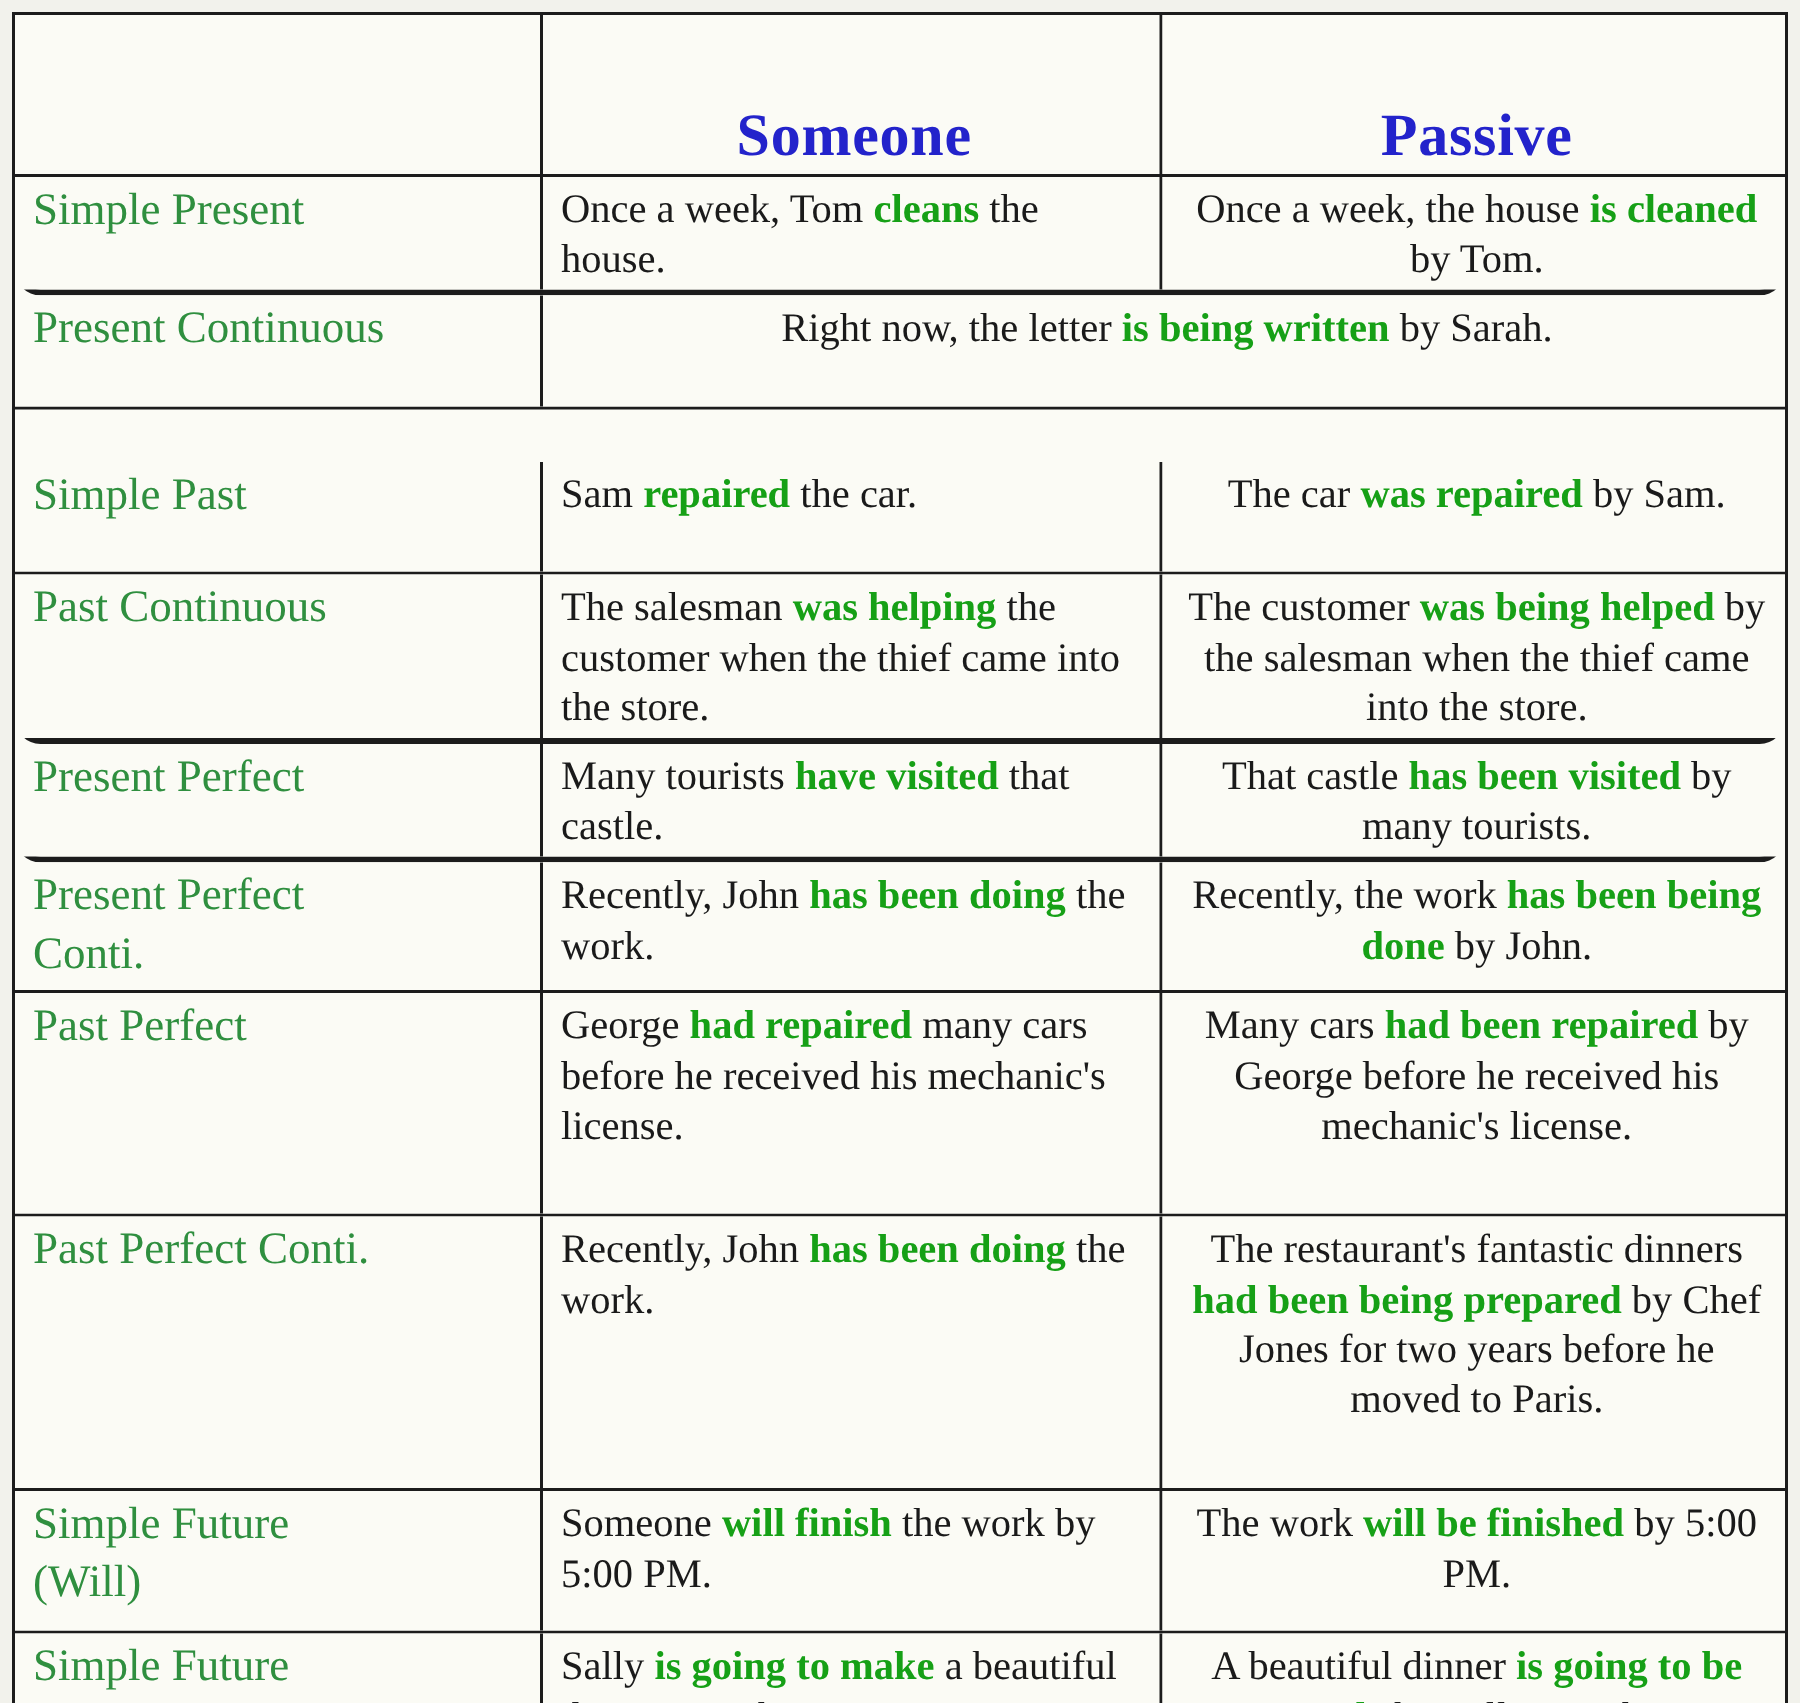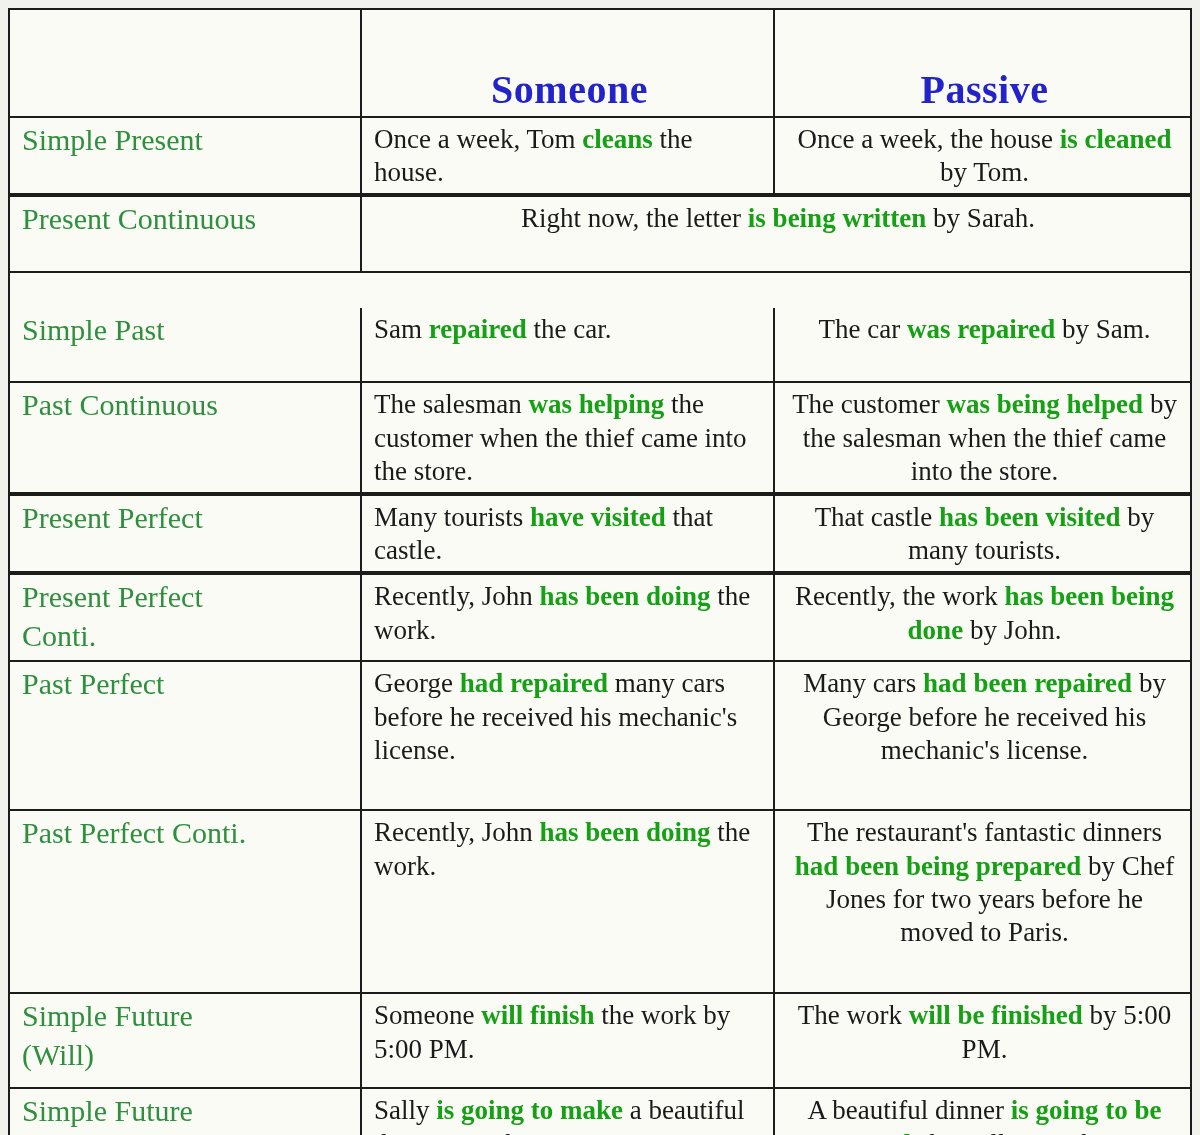--- a/index.html
+++ b/index.html
@@ -13,21 +13,21 @@
   }
   *{margin:0;padding:0;box-sizing:border-box;}
   html,body{width:1200px;height:1135px;overflow:hidden;background:var(--page-bg);}
   body{font-family:"Liberation Serif","DejaVu Serif",serif;color:var(--text-black);}
   .table{
     position:absolute;left:8px;top:8px;width:1184px;
     border:2px solid var(--border);
     background:var(--cell-bg);
   }
   .row{display:flex;border-bottom:2px solid var(--border);}
-  .row.thick{border-bottom-width:4px;}
+  .row.thick{border-bottom-width:4px;border-radius:17px;}
   .row:last-child{border-bottom:none;}
   .cell{padding:3px 8px 4px 12px;background:var(--cell-bg);}
   .c1{width:352px;border-right:2px solid var(--border);}
   .c2{width:413px;border-right:2px solid var(--border);}
   .c3{flex:1;text-align:center;}
   .header-row{min-height:108px;}
   .header-row .cell{display:flex;align-items:flex-end;justify-content:center;padding-bottom:6px;}
   .header-label{
     font-size:40px;font-weight:bold;color:var(--header-blue);
     letter-spacing:0.5px;line-height:1;

